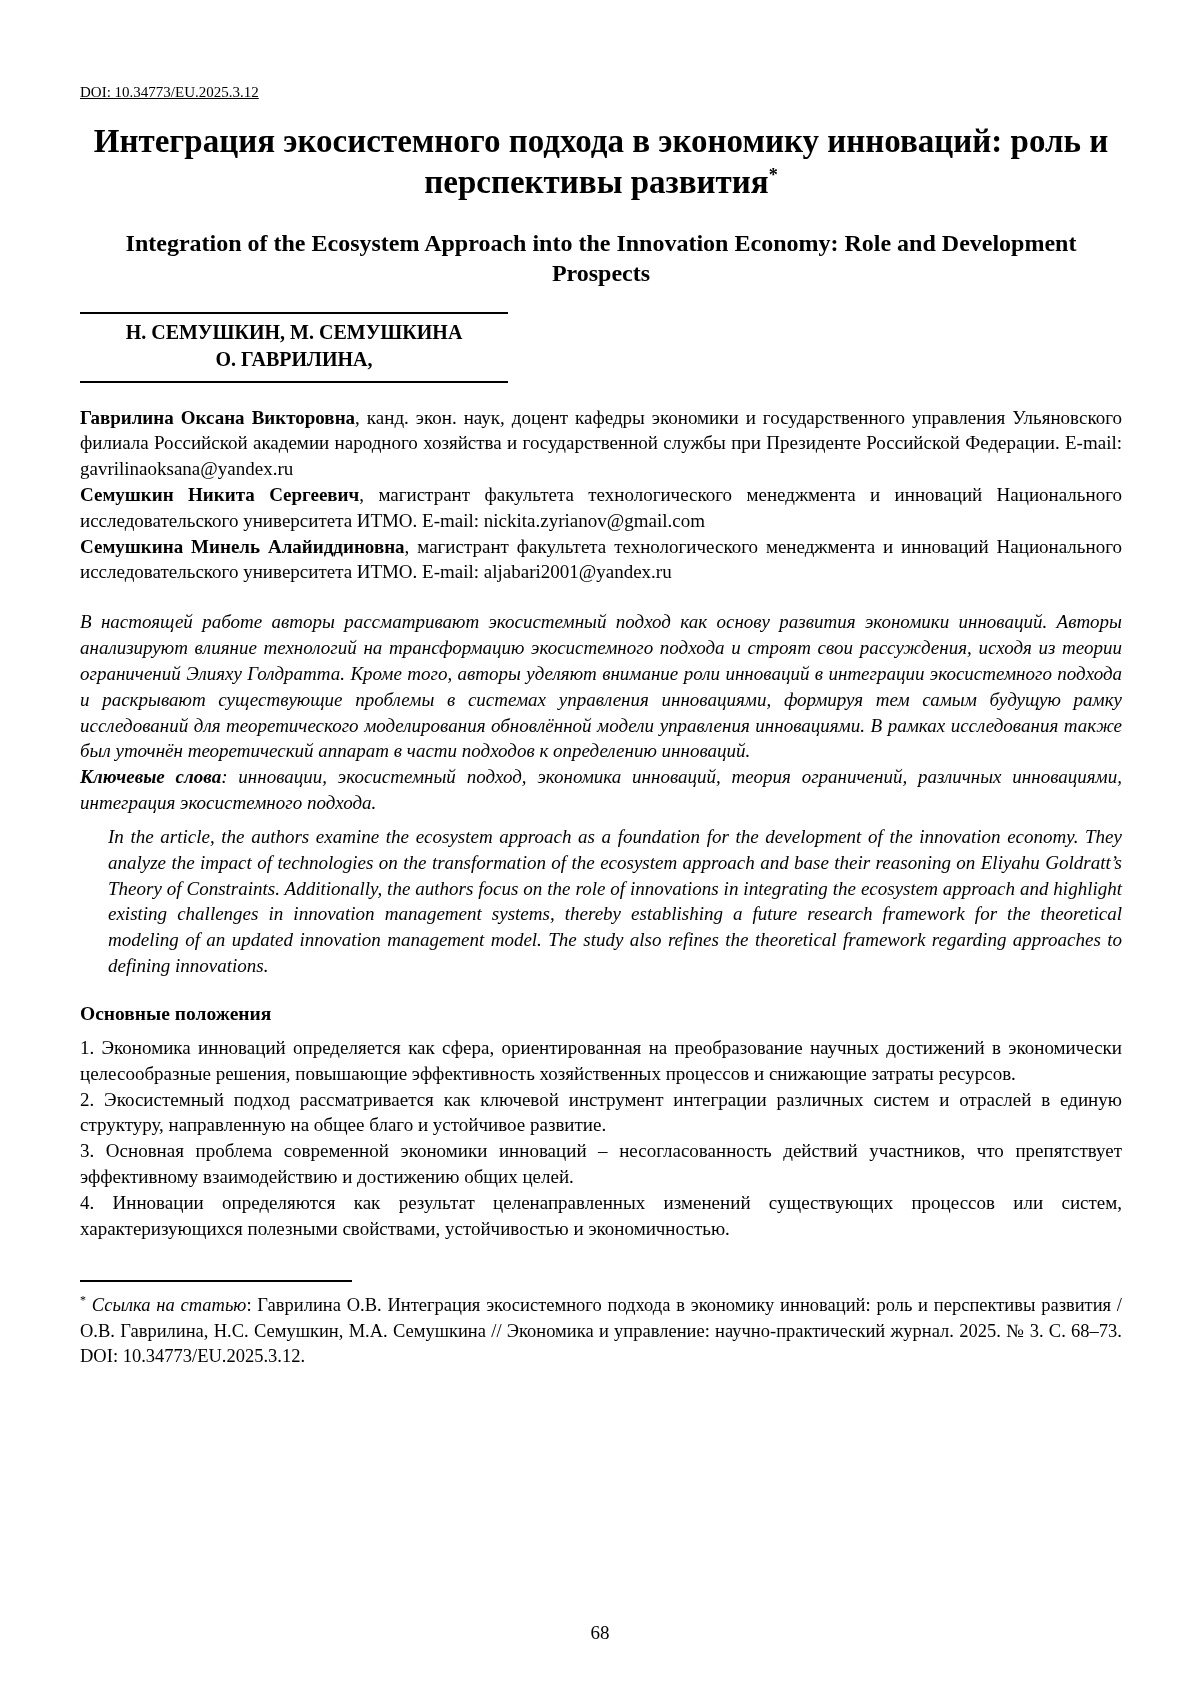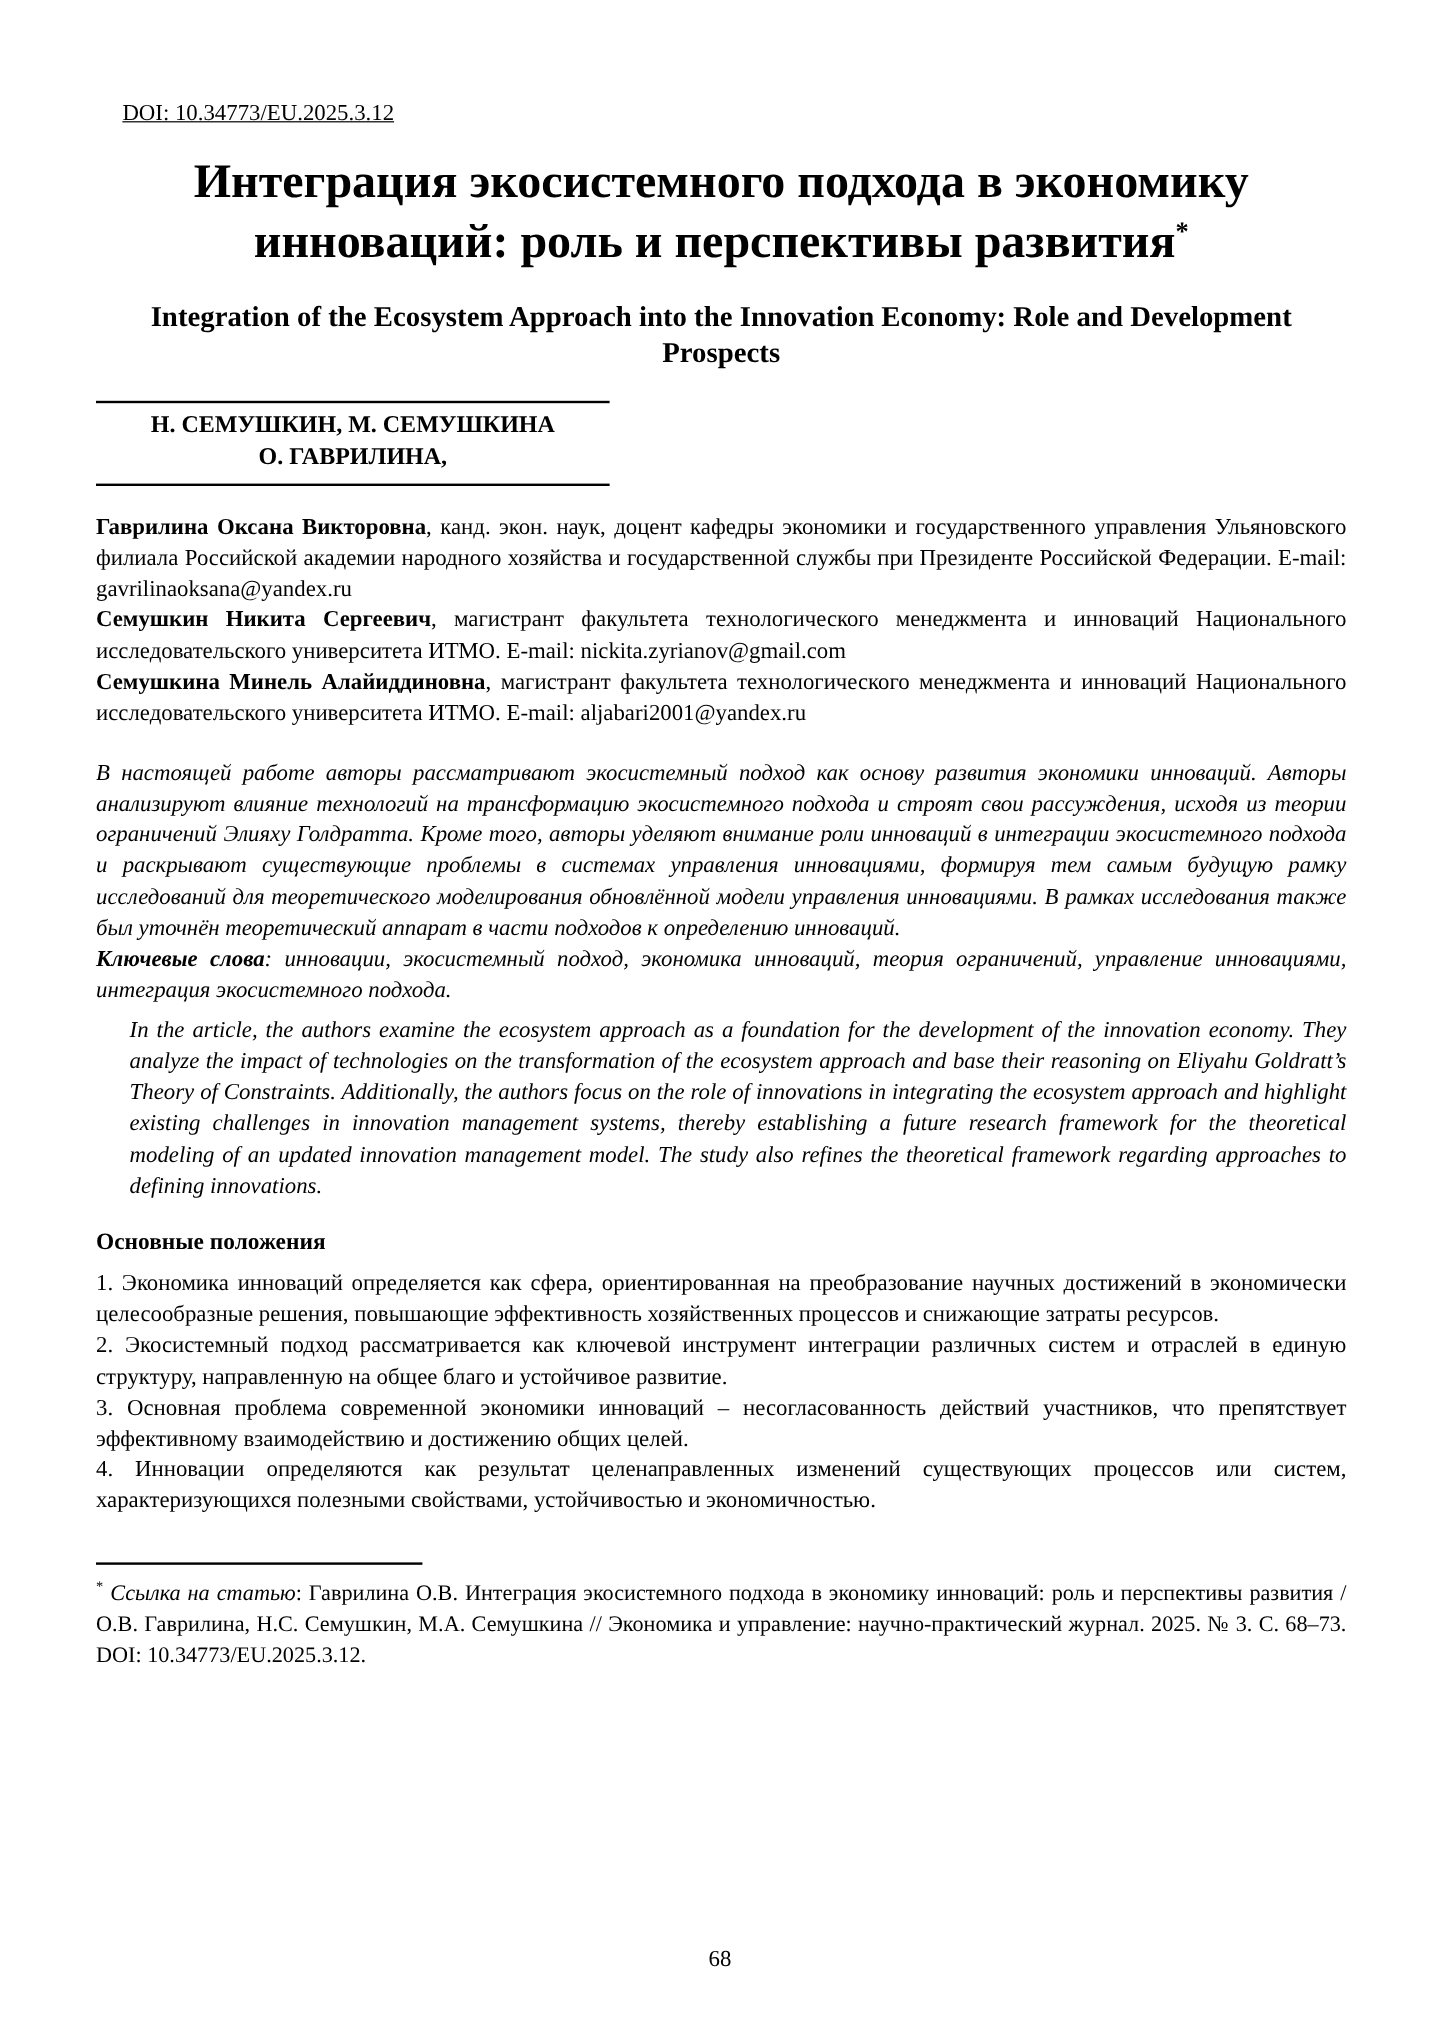--- a/index.html
+++ b/index.html
@@ -16,28 +16,28 @@
 
   .journal-header {
     font-style: italic;
     font-size: 22.5px;
     text-align: center;
     letter-spacing: 0.2px;
     padding-bottom: 10px;
     border-bottom: 2px solid #000;
   }
 
-  .doi { margin-top: 22px; font-size: 19px; margin-left: 22px; }
+  .doi { margin-top: 22px; font-size: 15px; }
   .doi .doi-text { text-decoration: underline; }
 
   .title-ru {
     margin: 20px 0 0 0;
     text-align: center;
     font-weight: bold;
-    font-size: 40px;
+    font-size: 33px;
     line-height: 1.25;
   }
   .title-ru sup { font-size: 0.55em; }
 
   .title-en {
     margin: 24px 0 0 0;
     text-align: center;
     font-weight: bold;
     font-size: 24px;
     line-height: 1.25;
@@ -119,21 +119,21 @@
   </div>
 
   <div class="author-details body-text">
     <p><b>Гаврилина Оксана Викторовна</b><span>, канд. экон. наук, доцент кафедры экономики и государственного управления Ульяновского филиала Российской академии народного хозяйства и государственной службы при Президенте Российской Федерации. E-mail: gavrilinaoksana@yandex.ru</span></p>
     <p><b>Семушкин Никита Сергеевич</b><span>, магистрант факультета технологического менеджмента и инноваций Национального исследовательского университета ИТМО. E-mail: nickita.zyrianov@gmail.com</span></p>
     <p><b>Семушкина Минель Алайиддиновна</b><span>, магистрант факультета технологического менеджмента и инноваций Национального исследовательского университета ИТМО. E-mail: aljabari2001@yandex.ru</span></p>
   </div>
 
   <div class="abstract-ru body-text">
     <p>В настоящей работе авторы рассматривают экосистемный подход как основу развития экономики инноваций. Авторы анализируют влияние технологий на трансформацию экосистемного подхода и строят свои рассуждения, исходя из теории ограничений Элияху Голдратта. Кроме того, авторы уделяют внимание роли инноваций в интеграции экосистемного подхода и раскрывают существующие проблемы в системах управления инновациями, формируя тем самым будущую рамку исследований для теоретического моделирования обновлённой модели управления инновациями. В рамках исследования также был уточнён теоретический аппарат в части подходов к определению инноваций.</p>
-    <p><span class="kw-label">Ключевые слова</span><span>: инновации, экосистемный подход, экономика инноваций, теория ограничений, управление инновациями, интеграция экосистемного подхода.</span></p>
+    <p><span class="kw-label">Ключевые слова</span><span>: инновации, экосистемный подход, экономика инноваций, теория ограничений, различных инновациями, интеграция экосистемного подхода.</span></p>
   </div>
 
   <div class="abstract-en body-text">
     <p>In the article, the authors examine the ecosystem approach as a foundation for the development of the innovation economy. They analyze the impact of technologies on the transformation of the ecosystem approach and base their reasoning on Eliyahu Goldratt’s Theory of Constraints. Additionally, the authors focus on the role of innovations in integrating the ecosystem approach and highlight existing challenges in innovation management systems, thereby establishing a future research framework for the theoretical modeling of an updated innovation management model. The study also refines the theoretical framework regarding approaches to defining innovations.</p>
   </div>
 
   <h3 class="section-heading">Основные положения</h3>
 
   <div class="points body-text">
     <p>1. Экономика инноваций определяется как сфера, ориентированная на преобразование научных достижений в экономически целесообразные решения, повышающие эффективность хозяйственных процессов и снижающие затраты ресурсов.</p>

